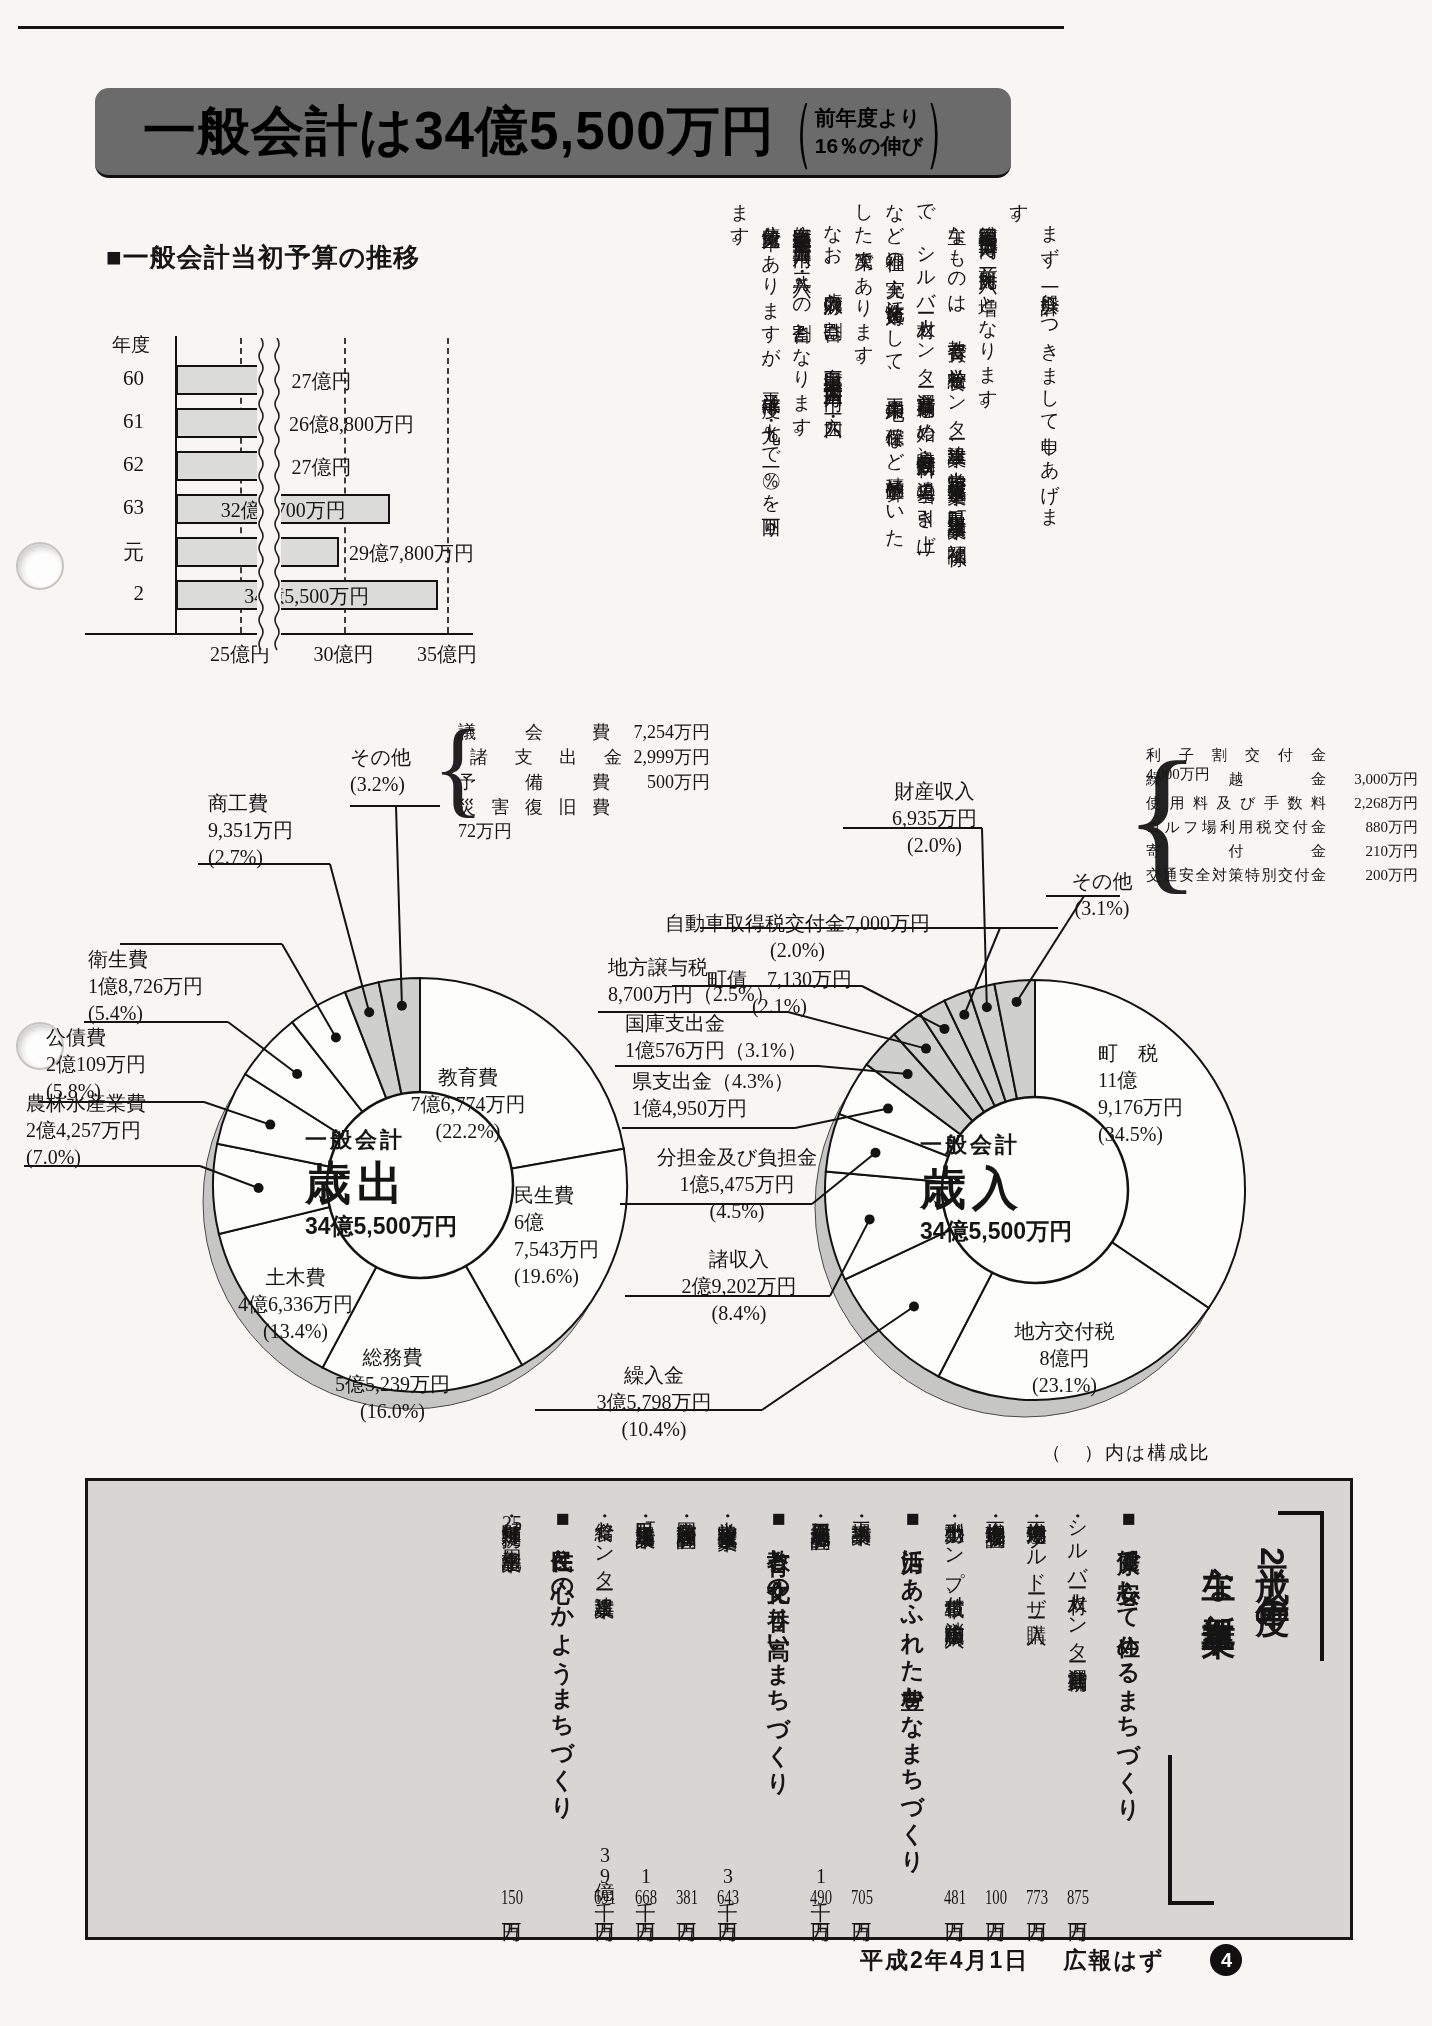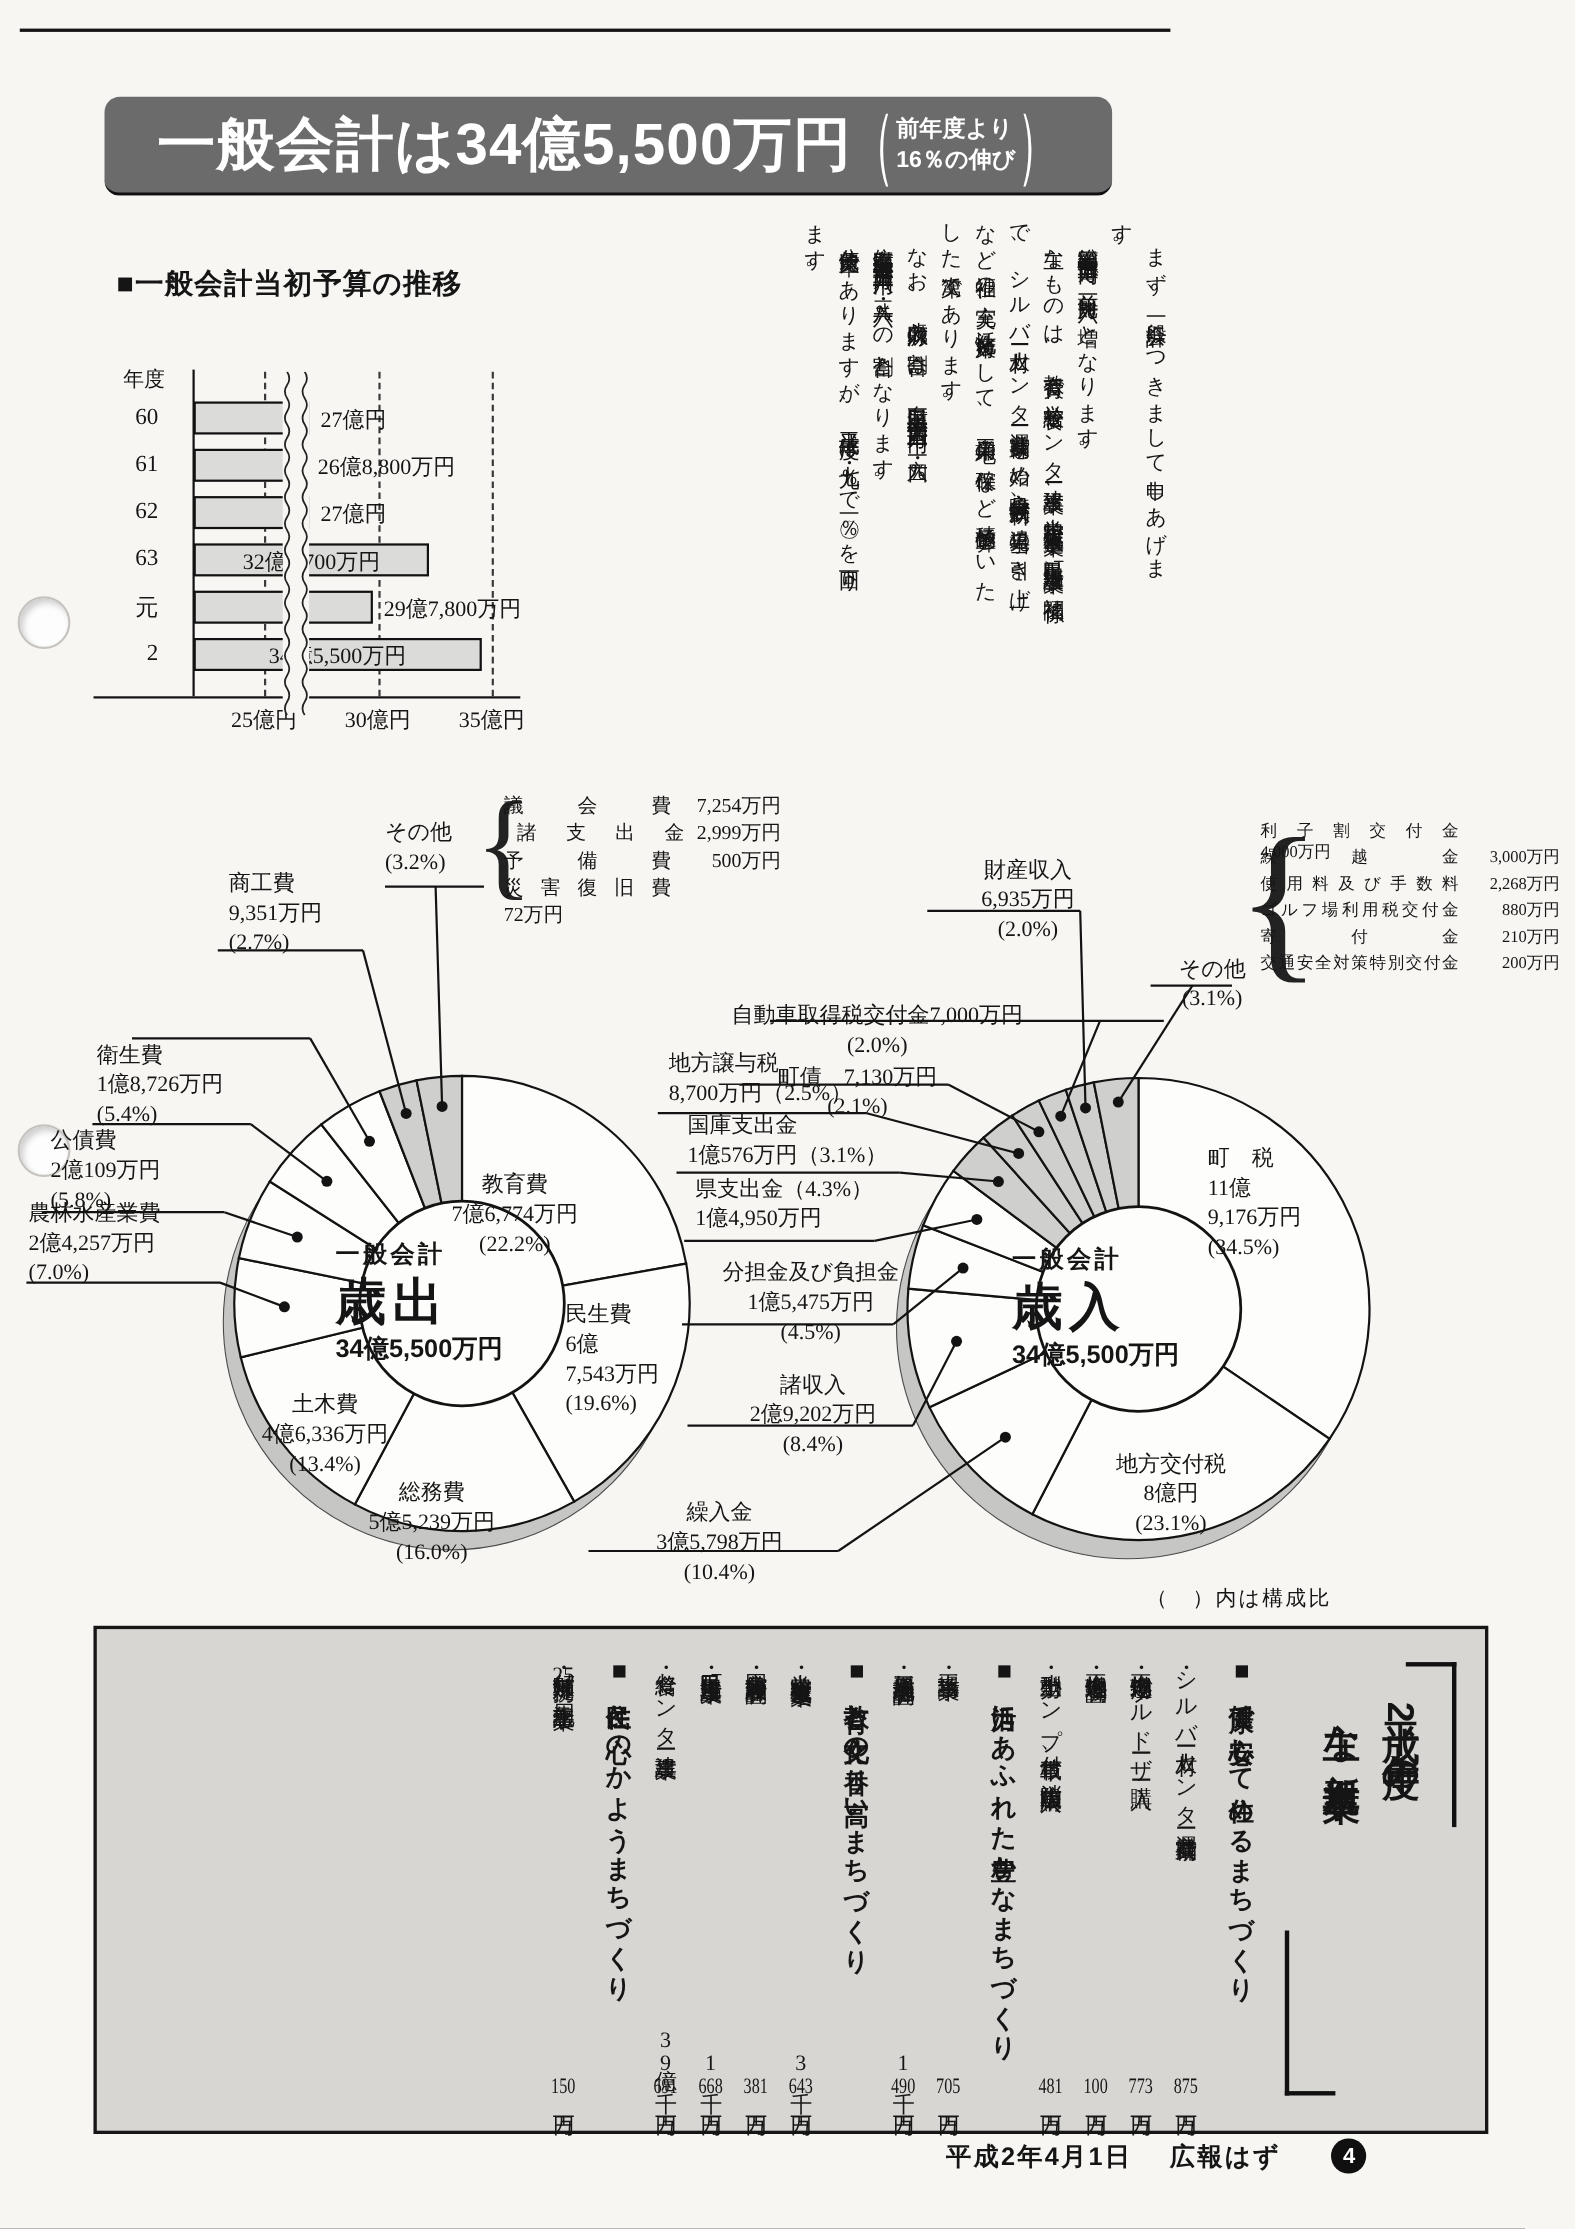--- a/index.html
+++ b/index.html
@@ -7,21 +7,21 @@
         font-family:"Liberation Serif","DejaVu Serif",serif;color:#151515;}
   [data-name]{box-sizing:border-box;}
   .topline{position:absolute;left:18px;top:26px;width:1046px;height:3px;background:#141414;}
   .hole{position:absolute;width:48px;height:48px;border-radius:50%;background:#fdfdfd;
         border:2px solid #c7c4bf;box-shadow:inset 3px 4px 6px rgba(0,0,0,.18);}
   .hole1{left:16px;top:542px;} .hole2{left:16px;top:1022px;}
 
   
   .banner{position:absolute;left:95px;top:88px;width:916px;height:90px;background:#6b6b6b;
           border-radius:14px;border-bottom:3px solid #111;display:flex;align-items:center;
-          justify-content:center;color:#ffffff;font-family:"Liberation Sans","DejaVu Sans",sans-serif;
+          justify-content:center;color:#000000;font-family:"Liberation Sans","DejaVu Sans",sans-serif;
           font-weight:bold;white-space:nowrap;}
   .banner-main{font-size:53px;letter-spacing:1px;}
   .banner-paren{font-size:36px;font-weight:normal;transform:scaleY(2.15);margin:0 2px;}
   .banner-sub{display:flex;flex-direction:column;font-size:21px;line-height:1.3;text-align:left;}
 
   
   .v{writing-mode:vertical-rl;text-orientation:mixed;}
   .article{position:absolute;left:488px;top:190px;width:578px;height:362px;
            font-size:19px;line-height:31px;letter-spacing:1.5px;}
   .article p{margin:0;}

